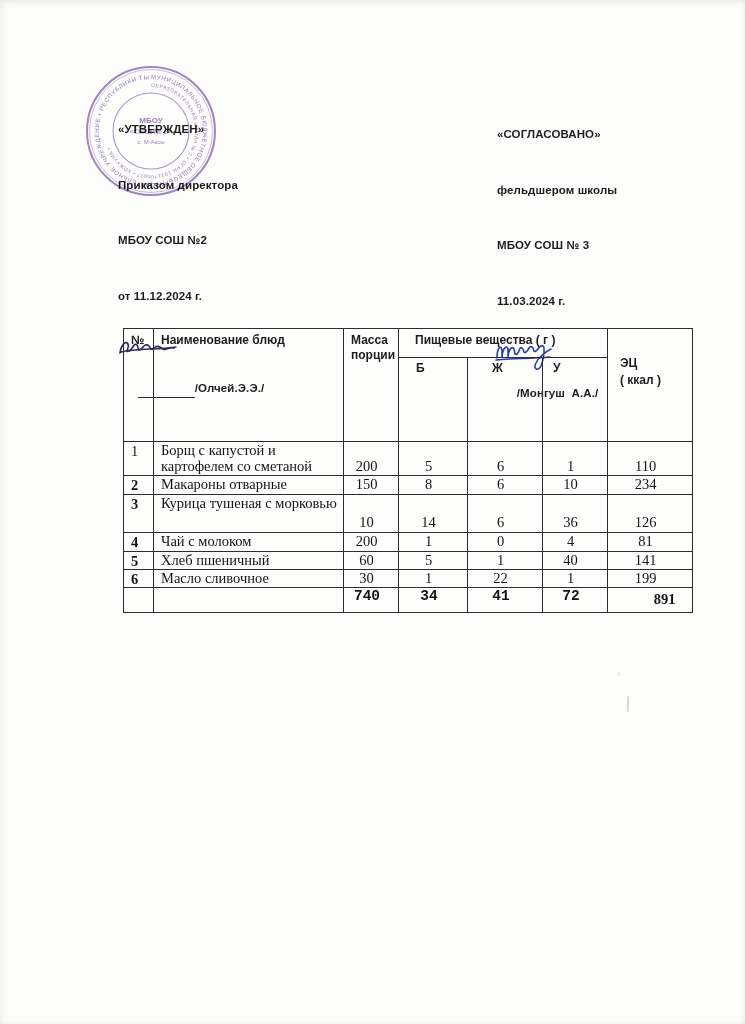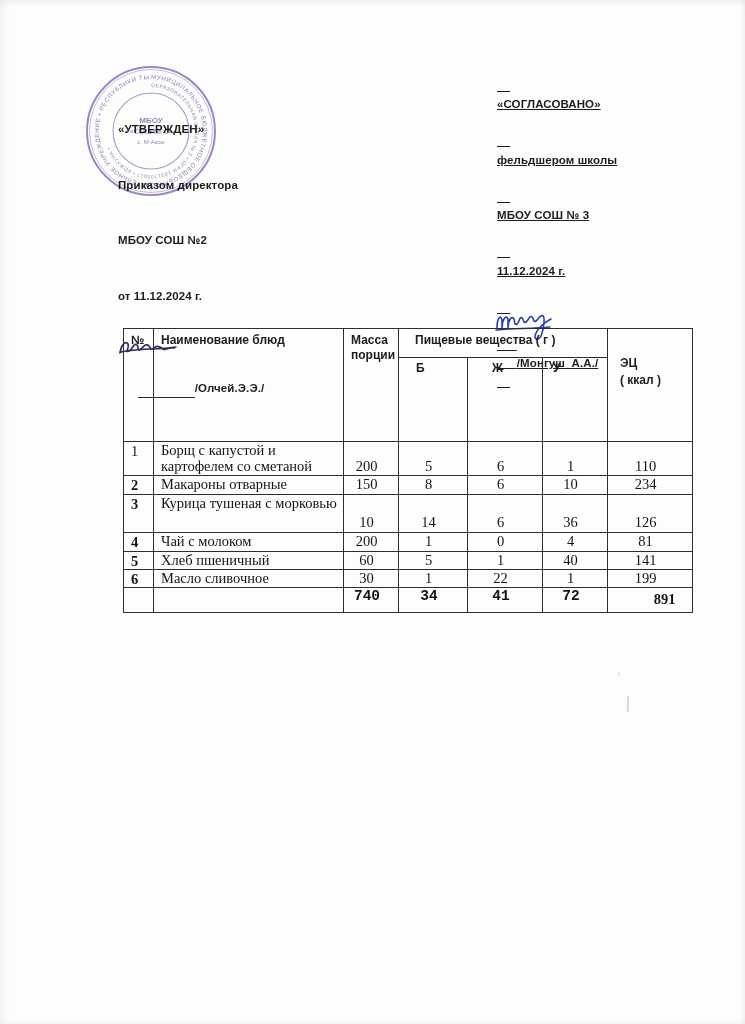--- a/index.html
+++ b/index.html
@@ -2,21 +2,21 @@
 <html><head>
 <meta charset="utf-8">
 <style>
   html,body{margin:0;padding:0;}
   body{width:745px;height:1024px;background:#e9e9e9;font-family:"Liberation Sans",sans-serif;}
   .page{position:relative;width:745px;height:1024px;background:#fdfdfc;overflow:hidden;
         box-shadow:inset 3px 0 9px rgba(0,0,0,.045), inset 0 3px 7px rgba(0,0,0,.035), inset -2px 0 5px rgba(0,0,0,.03);}
   
   .hdr-block{position:absolute;font:700 11.5px/18.5px "Liberation Sans",sans-serif;color:#1d1d20;letter-spacing:.1px;white-space:pre;}
   .hdr-left{left:118px;top:83px;}
-  .hdr-right{left:497px;top:58px;text-decoration:underline;}
+  .hdr-right{left:497px;top:88px;}
   .sig-line{position:relative;height:19px;}
   .underline{display:inline-block;border-bottom:1.4px solid #2a2a33;height:13px;vertical-align:bottom;}
   .ul-left{width:57px;}
   .sig-label{display:inline;}
   .sig-svg{position:absolute;pointer-events:none;}
   .sig-svg.left{left:-2px;top:-13px;}
   .sig-svg.right{left:-4px;top:-14px;}
   
   .stamp{position:absolute;left:84px;top:64px;width:134px;height:134px;opacity:.82;mix-blend-mode:multiply;pointer-events:none;}
   
@@ -59,21 +59,21 @@
         <path d="M5,23 C22,19 40,21 60,18" fill="none" stroke="#332a5e" stroke-width="1.3" stroke-linecap="round"></path>
       </svg>
       <span class="underline ul-left"></span><span class="sig-label">/Олчей.Э.Э./</span>
     </div>
   </div>
 
   <div class="hdr-block hdr-right">
     <div>«СОГЛАСОВАНО»</div>
     <div>фельдшером школы</div>
     <div>МБОУ СОШ № 3</div>
-    <div>11.12.2024 г.</div>
+    <div>11.03.2024 г.</div>
     <div class="sig-line">
       <svg class="sig-svg right" width="72" height="44" viewBox="0 0 72 44">
         <path d="M4,25 C4,15 8,11 9,17 L9,25 C9,17 13,11 15,16 L15,25 C15,17 19,12 21,16 C22,18 21,23 24,21 C27,19 26,13 29,15 C31,16 30,21 33,19 C36,17 36,12 39,14 C41,15 40,20 43,18 C46,16 47,11 50,13 C52,14 51,26 48,33 C45,39 40,36 43,30 C45,25 52,19 58,16" fill="none" stroke="#2b3da8" stroke-width="1.6" stroke-linecap="round"></path>
         <path d="M3,27 C20,25 38,26 57,24" fill="none" stroke="#2b3da8" stroke-width="1.4" stroke-linecap="round"></path>
       </svg>
       <span class="sig-label">/Монгуш  А.А./</span>
     </div>
   </div>
 
   <svg class="stamp" viewBox="0 0 134 134">

